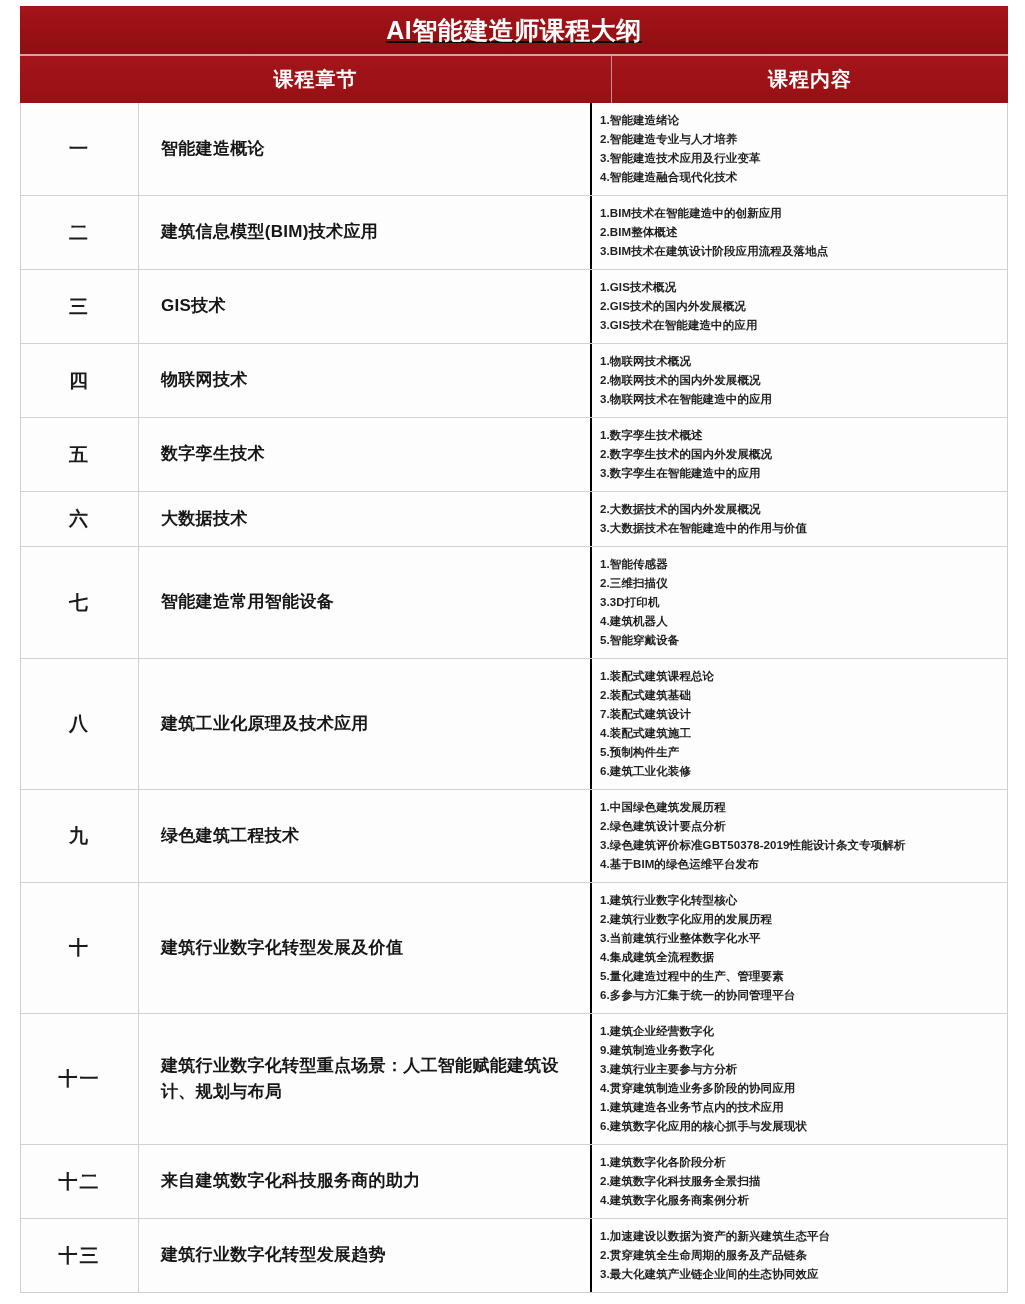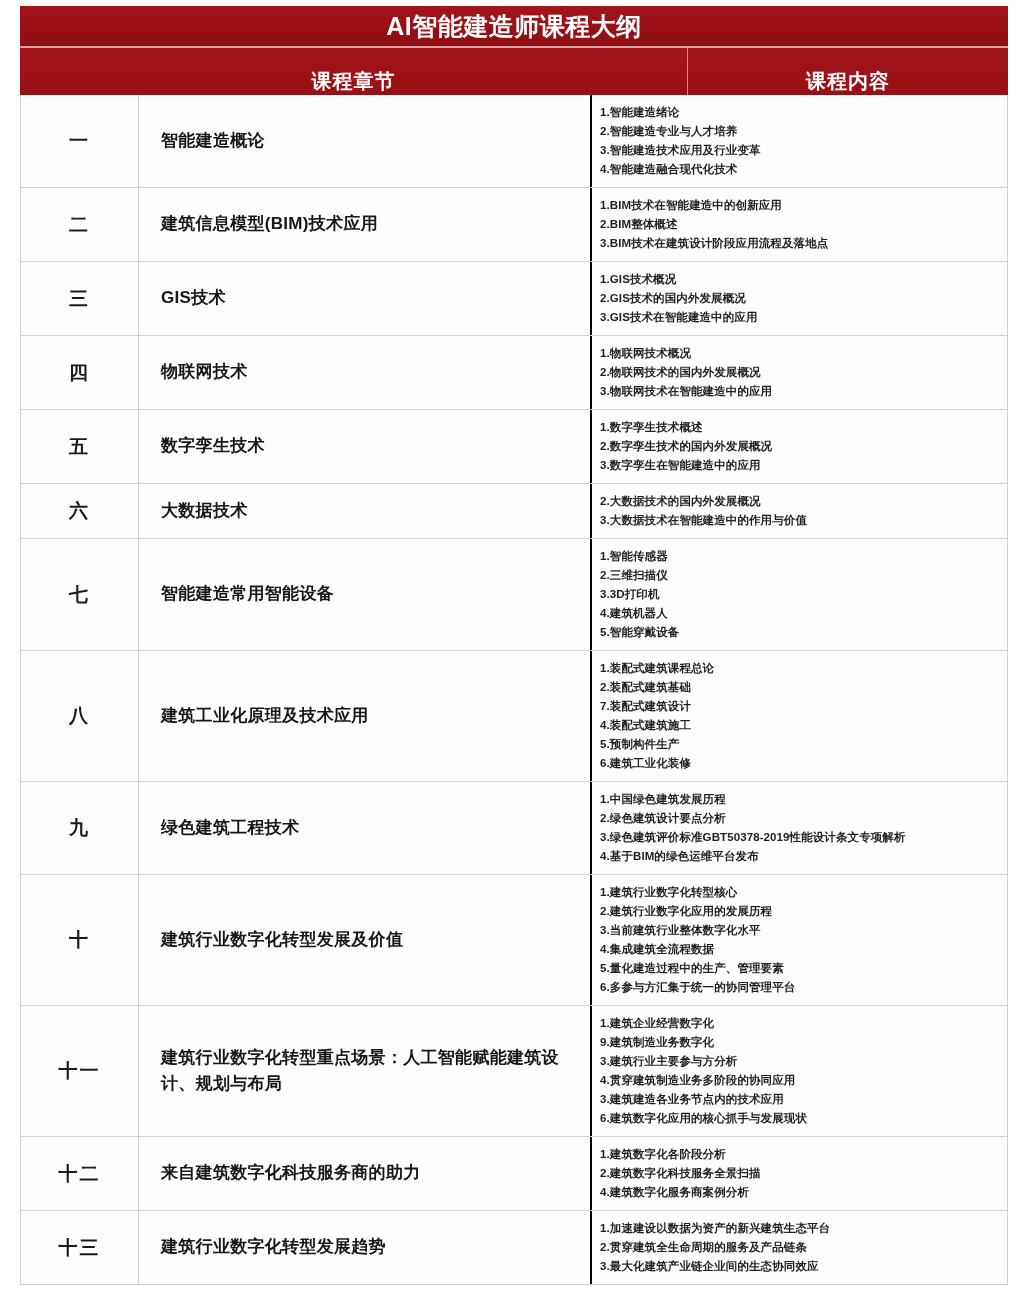--- a/index.html
+++ b/index.html
@@ -19,51 +19,52 @@
   .table-wrap {
     position: absolute;
     left: 20px;
     top: 6px;
     width: 988px;
   }
   
   .banner {
     background: #9d1116;
     background-image: linear-gradient(180deg, #a3151a 0%, #991014 55%, #8d0f13 100%);
-    height: 42px;
+    height: 50px;
     display: flex;
     align-items: center;
     justify-content: center;
     border-bottom: 2px solid #d8a0a2;
+    text-decoration: underline;
   }
   .banner-title {
     color: #ffffff;
     font-size: 25px;
     font-weight: bold;
     letter-spacing: 0.5px;
     line-height: 1;
   }
   
   .col-head {
     display: flex;
     height: 47px;
     background: #9d1116;
     background-image: linear-gradient(180deg, #a3151a 0%, #981014 100%);
   }
   .col-head .ch-left {
-    width: 668px;
-    display: flex;
-    align-items: flex-end;
+    width: 592px;
+    display: flex;
+    align-items: center;
     justify-content: center;
     border-right: 1px solid #c79094;
   }
   .col-head .ch-right {
     flex: 1;
     display: flex;
-    align-items: flex-end;
+    align-items: center;
     justify-content: center;
   }
   .col-head-label {
     color: #ffffff;
     font-size: 20px;
     font-weight: bold;
     letter-spacing: 1px;
   }
   
   .tbody {
@@ -289,21 +290,21 @@
             <span class="num-text">十一</span>
           </div>
           <div class="cell-title">
             <span class="title-text">建筑行业数字化转型重点场景：人工智能赋能建筑设计、规划与布局</span>
           </div>
           <div class="cell-content">
             <div class="content-item">1.建筑企业经营数字化</div>
             <div class="content-item">9.建筑制造业务数字化</div>
             <div class="content-item">3.建筑行业主要参与方分析</div>
             <div class="content-item">4.贯穿建筑制造业务多阶段的协同应用</div>
-            <div class="content-item">3.建筑建造各业务节点内的技术应用</div>
+            <div class="content-item">1.建筑建造各业务节点内的技术应用</div>
             <div class="content-item">6.建筑数字化应用的核心抓手与发展现状</div>
           </div>
         </div>
         <div class="row">
           <div class="cell-num">
             <span class="num-text">十二</span>
           </div>
           <div class="cell-title">
             <span class="title-text">来自建筑数字化科技服务商的助力</span>
           </div>

